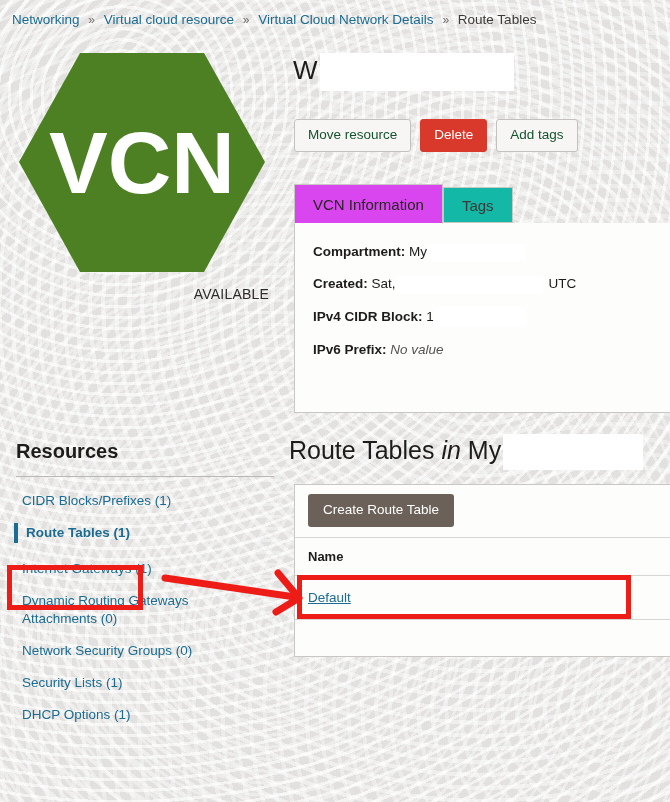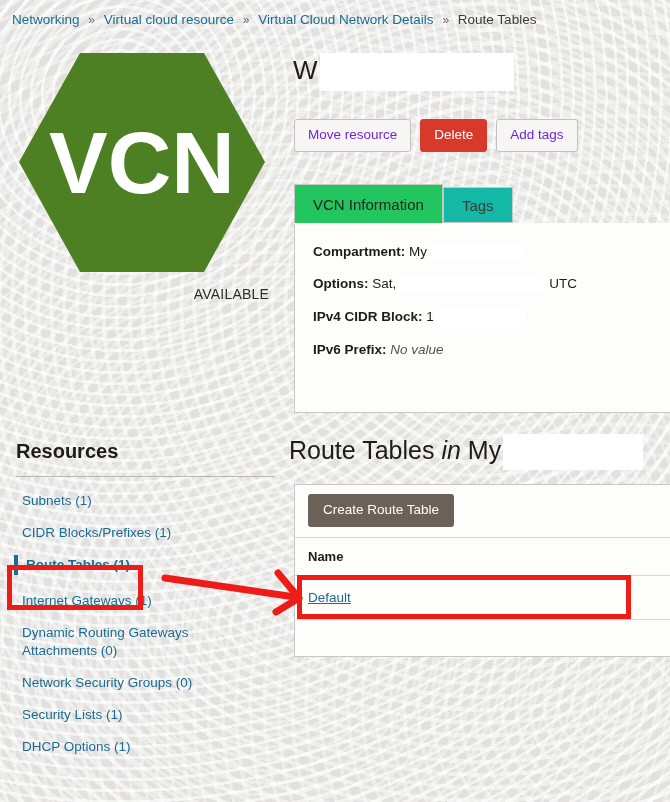--- a/index.html
+++ b/index.html
@@ -148,21 +148,21 @@
   }
   .btn {
     font-family: "Liberation Sans", sans-serif;
     font-size: 13.5px;
     line-height: 1;
     padding: 8px 13px 9px 13px;
     border-radius: 3px;
     cursor: pointer;
     border: 1px solid #c3c1be;
     background: #f7f6f5;
-    color: #6d28d9;
+    color: #14532d;
   }
   .btn-danger {
     background: #d9392b;
     border: 1px solid #d9392b;
     color: #ffffff;
   }
 
   #info-panel {
     position: absolute;
     left: 294px;
@@ -181,21 +181,21 @@
     font-size: 15px;
     color: #26251f;
     padding: 9px 18px 9px 18px;
     box-sizing: border-box;
     cursor: pointer;
     position: relative;
     height: 40px;
     line-height: 22px;
   }
   .tab.active {
-    background: #22c55e;
+    background: #d946ef;
     border: 1px solid #c9c7c4;
     border-bottom: 1px solid #fdfdfc;
     z-index: 3;
     margin-bottom: -1px;
   }
   .tab.inactive {
     background: #14b8a6;
     border: 1px solid #c9c7c4;
     border-bottom: 1px solid #c9c7c4;
     margin-bottom: 0px;
@@ -337,44 +337,41 @@
     <div class="tab inactive">Tags</div>
   </div>
   <div id="info-body">
 
     <div class="info-row">
       <span class="info-label">Compartment:</span>
       <span class="info-value">My</span><span class="redact" style="width:98px;height:17px;"></span>
     </div>
 
     <div class="info-row">
-      <span class="info-label">Options:</span>
+      <span class="info-label">Created:</span>
       <span class="info-value">Sat,</span><span class="redact" style="width:147px;height:17px;"></span><span class="info-value" style="margin-left:6px;">UTC</span>
     </div>
 
     <div class="info-row">
       <span class="info-label">IPv4 CIDR Block:</span>
       <span class="info-value">1</span><span class="redact" style="width:92px;height:20px;"></span>
     </div>
 
     <div class="info-row">
       <span class="info-label">IPv6 Prefix:</span>
       <span class="info-value none">No value</span>
     </div>
 
   </div>
 </div>
 
 <div id="resources-section">
   <h2 id="resources-title">Resources</h2>
   <div id="resources-rule"></div>
   <ul id="resource-list">
-    <li class="res-item">
-      <a class="res-link">Subnets (1)</a>
-    </li>
     <li class="res-item">
       <a class="res-link">CIDR Blocks/Prefixes (1)</a>
     </li>
     <li class="res-item active">
       <a class="res-link">Route Tables (1)</a>
     </li>
     <li class="res-item">
       <a class="res-link">Internet Gateways (1)</a>
     </li>
     <li class="res-item">

